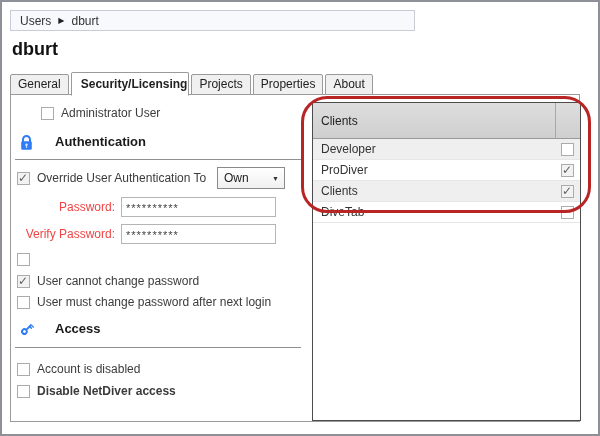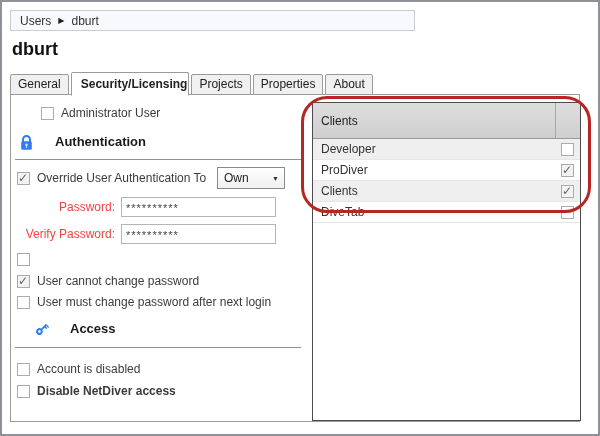--- a/index.html
+++ b/index.html
@@ -174,21 +174,21 @@
   </div>
   <div class="check-row" style="left:6px; top:179px;">
     <span class="checkbox checked"></span>
     <span class="check-label">User cannot change password</span>
   </div>
   <div class="check-row" style="left:6px; top:200px;">
     <span class="checkbox"></span>
     <span class="check-label">User must change password after next login</span>
   </div>
 
-  <div class="section-head" style="left:22px; top:226px;">
+  <div class="section-head" style="left:7px; top:226px;">
     <svg class="icon16" viewBox="0 0 17 17">
       <g transform="rotate(-45 8.5 8.5)">
         <path d="M2.2 8.5 a3.3 3.3 0 1 1 6.6 0 a3.3 3.3 0 1 1 -6.6 0 M4.2 8.5 a1.4 1.4 0 1 0 2.8 0 a1.4 1.4 0 1 0 -2.8 0" fill="#2f7df6" fill-rule="evenodd"></path>
         <rect x="8.4" y="7.6" width="7.2" height="1.9" fill="#2f7df6"></rect>
         <rect x="12.1" y="9.4" width="1.5" height="2.2" fill="#2f7df6"></rect>
         <rect x="14.4" y="9.4" width="1.2" height="2.8" fill="#2f7df6"></rect>
       </g>
     </svg>
     <span class="head-label">Access</span>
   </div>

